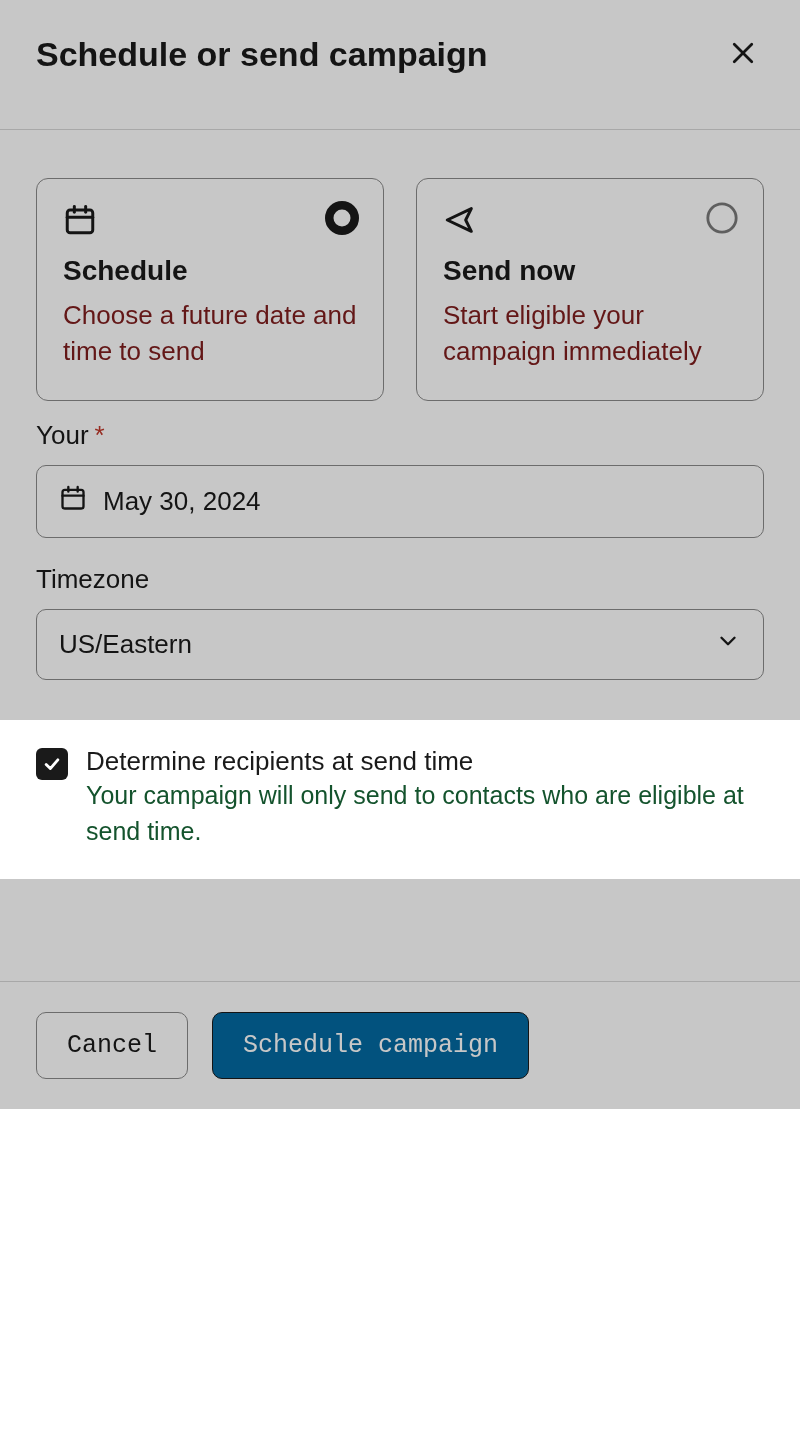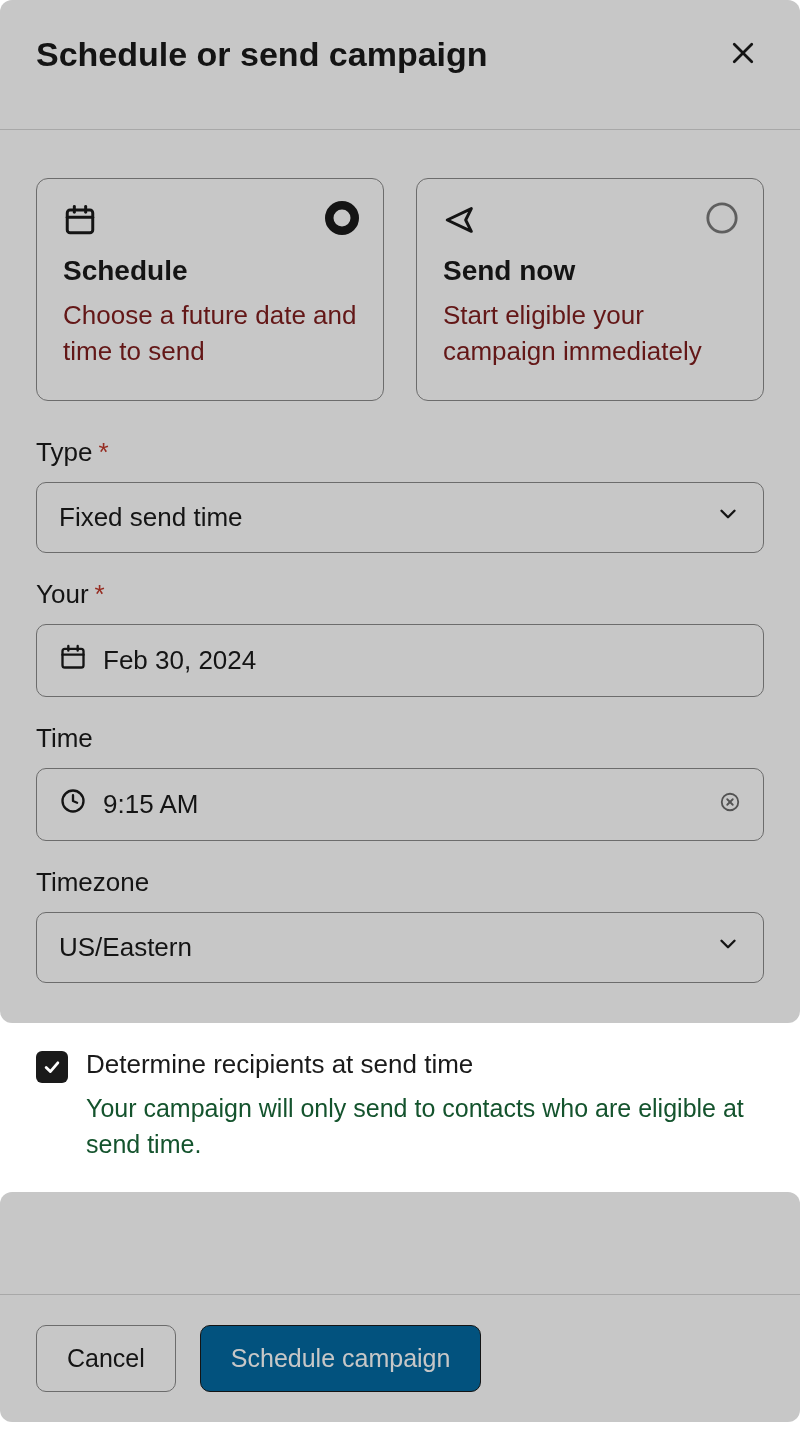--- a/index.html
+++ b/index.html
@@ -7,21 +7,20 @@
     font-family: -apple-system, BlinkMacSystemFont, "Segoe UI", Helvetica, Arial, sans-serif;
     width: 800px;
     height: 1444px;
     background: #fff;
     color: #1a1a1a;
     position: relative;
   }
   .dimmed {
     filter: brightness(0.78);
     background: #fff;
-    border-radius: 12px;
   }
   .header {
     display: flex;
     justify-content: space-between;
     align-items: center;
     padding: 32px 36px 52px 36px;
     border-bottom: 1px solid #d8d8d8;
   }
   .header h1 {
     font-size: 34px;
@@ -32,21 +31,21 @@
     border: none;
     cursor: pointer;
     padding: 6px;
   }
   .form-area {
     padding: 48px 36px 28px 36px;
   }
   .option-row {
     display: flex;
     gap: 32px;
-    margin-bottom: 36px;
+    margin-bottom: 19px;
     justify-content: space-between;
   }
   .option-card {
     flex: 1;
     border: 1.5px solid #8a8a8a;
     border-radius: 12px;
     padding: 24px 26px 30px 26px;
     position: relative;
     cursor: pointer;
   }
@@ -108,21 +107,21 @@
     background: #1a1a1a;
     flex-shrink: 0;
     display: flex;
     align-items: center;
     justify-content: center;
     margin-top: 2px;
   }
   .check-label {
     font-size: 26px;
     font-weight: 500;
-    margin-bottom: 10px;
+    margin-bottom: 0;
   }
   .check-desc {
     font-size: 25px;
     color: #14532d;
     line-height: 1.45;
   }
   .spacer { height: 230px; }
   .footer {
     border-top: 1px solid #d8d8d8;
     padding: 30px 36px;
@@ -132,20 +131,21 @@
     bottom: 0;
     left: 0;
     right: 0;
   }
   .btn {
     border-radius: 10px;
     font-size: 25px;
     font-weight: 500;
     padding: 18px 30px;
     cursor: pointer;
+    font-family: Liberation Mono, monospace;
   }
   .btn-secondary {
     background: transparent;
     border: 1.5px solid #8a8a8a;
     color: #1a1a1a;
   }
   .btn-primary {
     background: #0369a1;
     border: 1.5px solid #1a1a1a;
     color: #fff;
@@ -195,72 +195,38 @@
         <span class="radio">
           <svg width="34" height="34" viewBox="0 0 24 24">
             <circle cx="12" cy="12" r="10" fill="none" stroke="#7a7a7a" stroke-width="2"></circle>
           </svg>
         </span>
         <div class="option-title">Send now</div>
         <div class="option-desc">Start eligible your campaign immediately</div>
       </div>
     </div>
 
-    <div class="field-group">
-      <label class="field-label">
-        <span>Type</span><span class="req">*</span>
-      </label>
-      <div class="select-box">
-        <span>Fixed send time</span>
-        <span class="chev">
-          <svg width="26" height="26" viewBox="0 0 24 24" fill="none" stroke="#1a1a1a" stroke-width="2.2" stroke-linecap="round" stroke-linejoin="round">
-              <polyline points="6 9 12 15 18 9"></polyline>
-            </svg>
-        </span>
-      </div>
-    </div>
 
     <div class="field-group">
       <label class="field-label">
         <span>Your</span><span class="req">*</span>
       </label>
       <div class="input-box">
         <span>
           <svg width="28" height="28" viewBox="0 0 24 24" fill="none" stroke="#1a1a1a" stroke-width="2" stroke-linecap="round" stroke-linejoin="round">
             <rect x="3" y="5" width="18" height="16" rx="2"></rect>
               <line x1="8" y1="2.5" x2="8" y2="6.5"></line>
               <line x1="16" y1="2.5" x2="16" y2="6.5"></line>
               <line x1="3" y1="10" x2="21" y2="10"></line>
           </svg>
         </span>
-        <span>Feb 30, 2024</span>
+        <span>May 30, 2024</span>
       </div>
     </div>
 
-    <div class="field-group">
-      <label class="field-label">
-        <span>Time</span>
-      </label>
-      <div class="input-box">
-        <span>
-          <svg width="28" height="28" viewBox="0 0 24 24" fill="none" stroke="#1a1a1a" stroke-width="2" stroke-linecap="round" stroke-linejoin="round">
-            <circle cx="12" cy="12" r="9"></circle>
-              <polyline points="12 7 12 12 15.5 13.5"></polyline>
-          </svg>
-        </span>
-        <span>9:15 AM</span>
-        <span class="right-icon">
-          <svg width="22" height="22" viewBox="0 0 24 24" fill="none" stroke="#6a6a6a" stroke-width="2" stroke-linecap="round">
-            <circle cx="12" cy="12" r="9"></circle>
-              <line x1="9" y1="9" x2="15" y2="15"></line>
-              <line x1="15" y1="9" x2="9" y2="15"></line>
-          </svg>
-        </span>
-      </div>
-    </div>
 
     <div class="field-group" style="margin-bottom:12px">
       <label class="field-label">
         <span>Timezone</span>
       </label>
       <div class="select-box">
         <span>US/Eastern</span>
         <span class="chev">
           <svg width="26" height="26" viewBox="0 0 24 24" fill="none" stroke="#1a1a1a" stroke-width="2.2" stroke-linecap="round" stroke-linejoin="round">
               <polyline points="6 9 12 15 18 9"></polyline>

